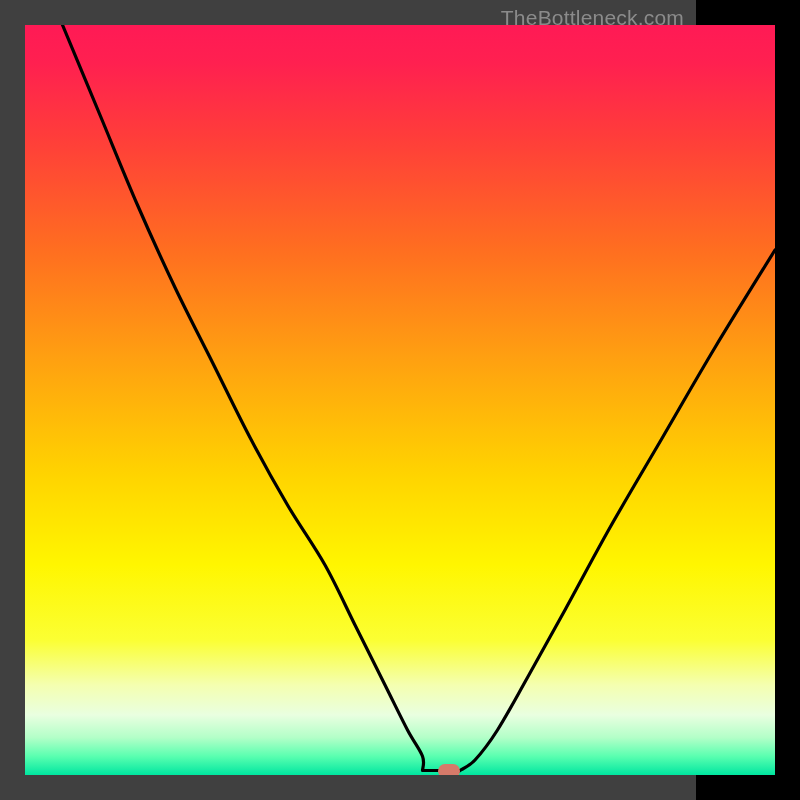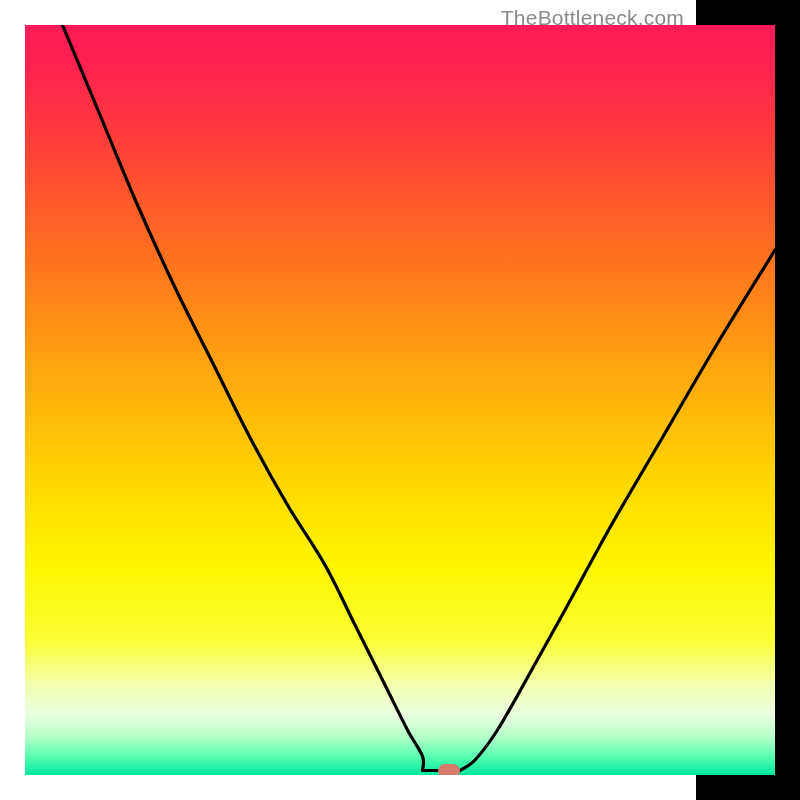--- a/index.html
+++ b/index.html
@@ -8,21 +8,21 @@
     width: 800px;
     height: 800px;
     background: #000;
     overflow: hidden;
     font-family: Arial, Helvetica, sans-serif;
   }
   .stage {
     position: relative;
     width: 696px;
     height: 800px;
-    background: #ffffff;
+    background: #404040;
   }
   .plot-area {
     position: absolute;
     left: 25px;
     top: 25px;
     width: 750px;
     height: 750px;
     overflow: hidden;
   }
   .watermark {

